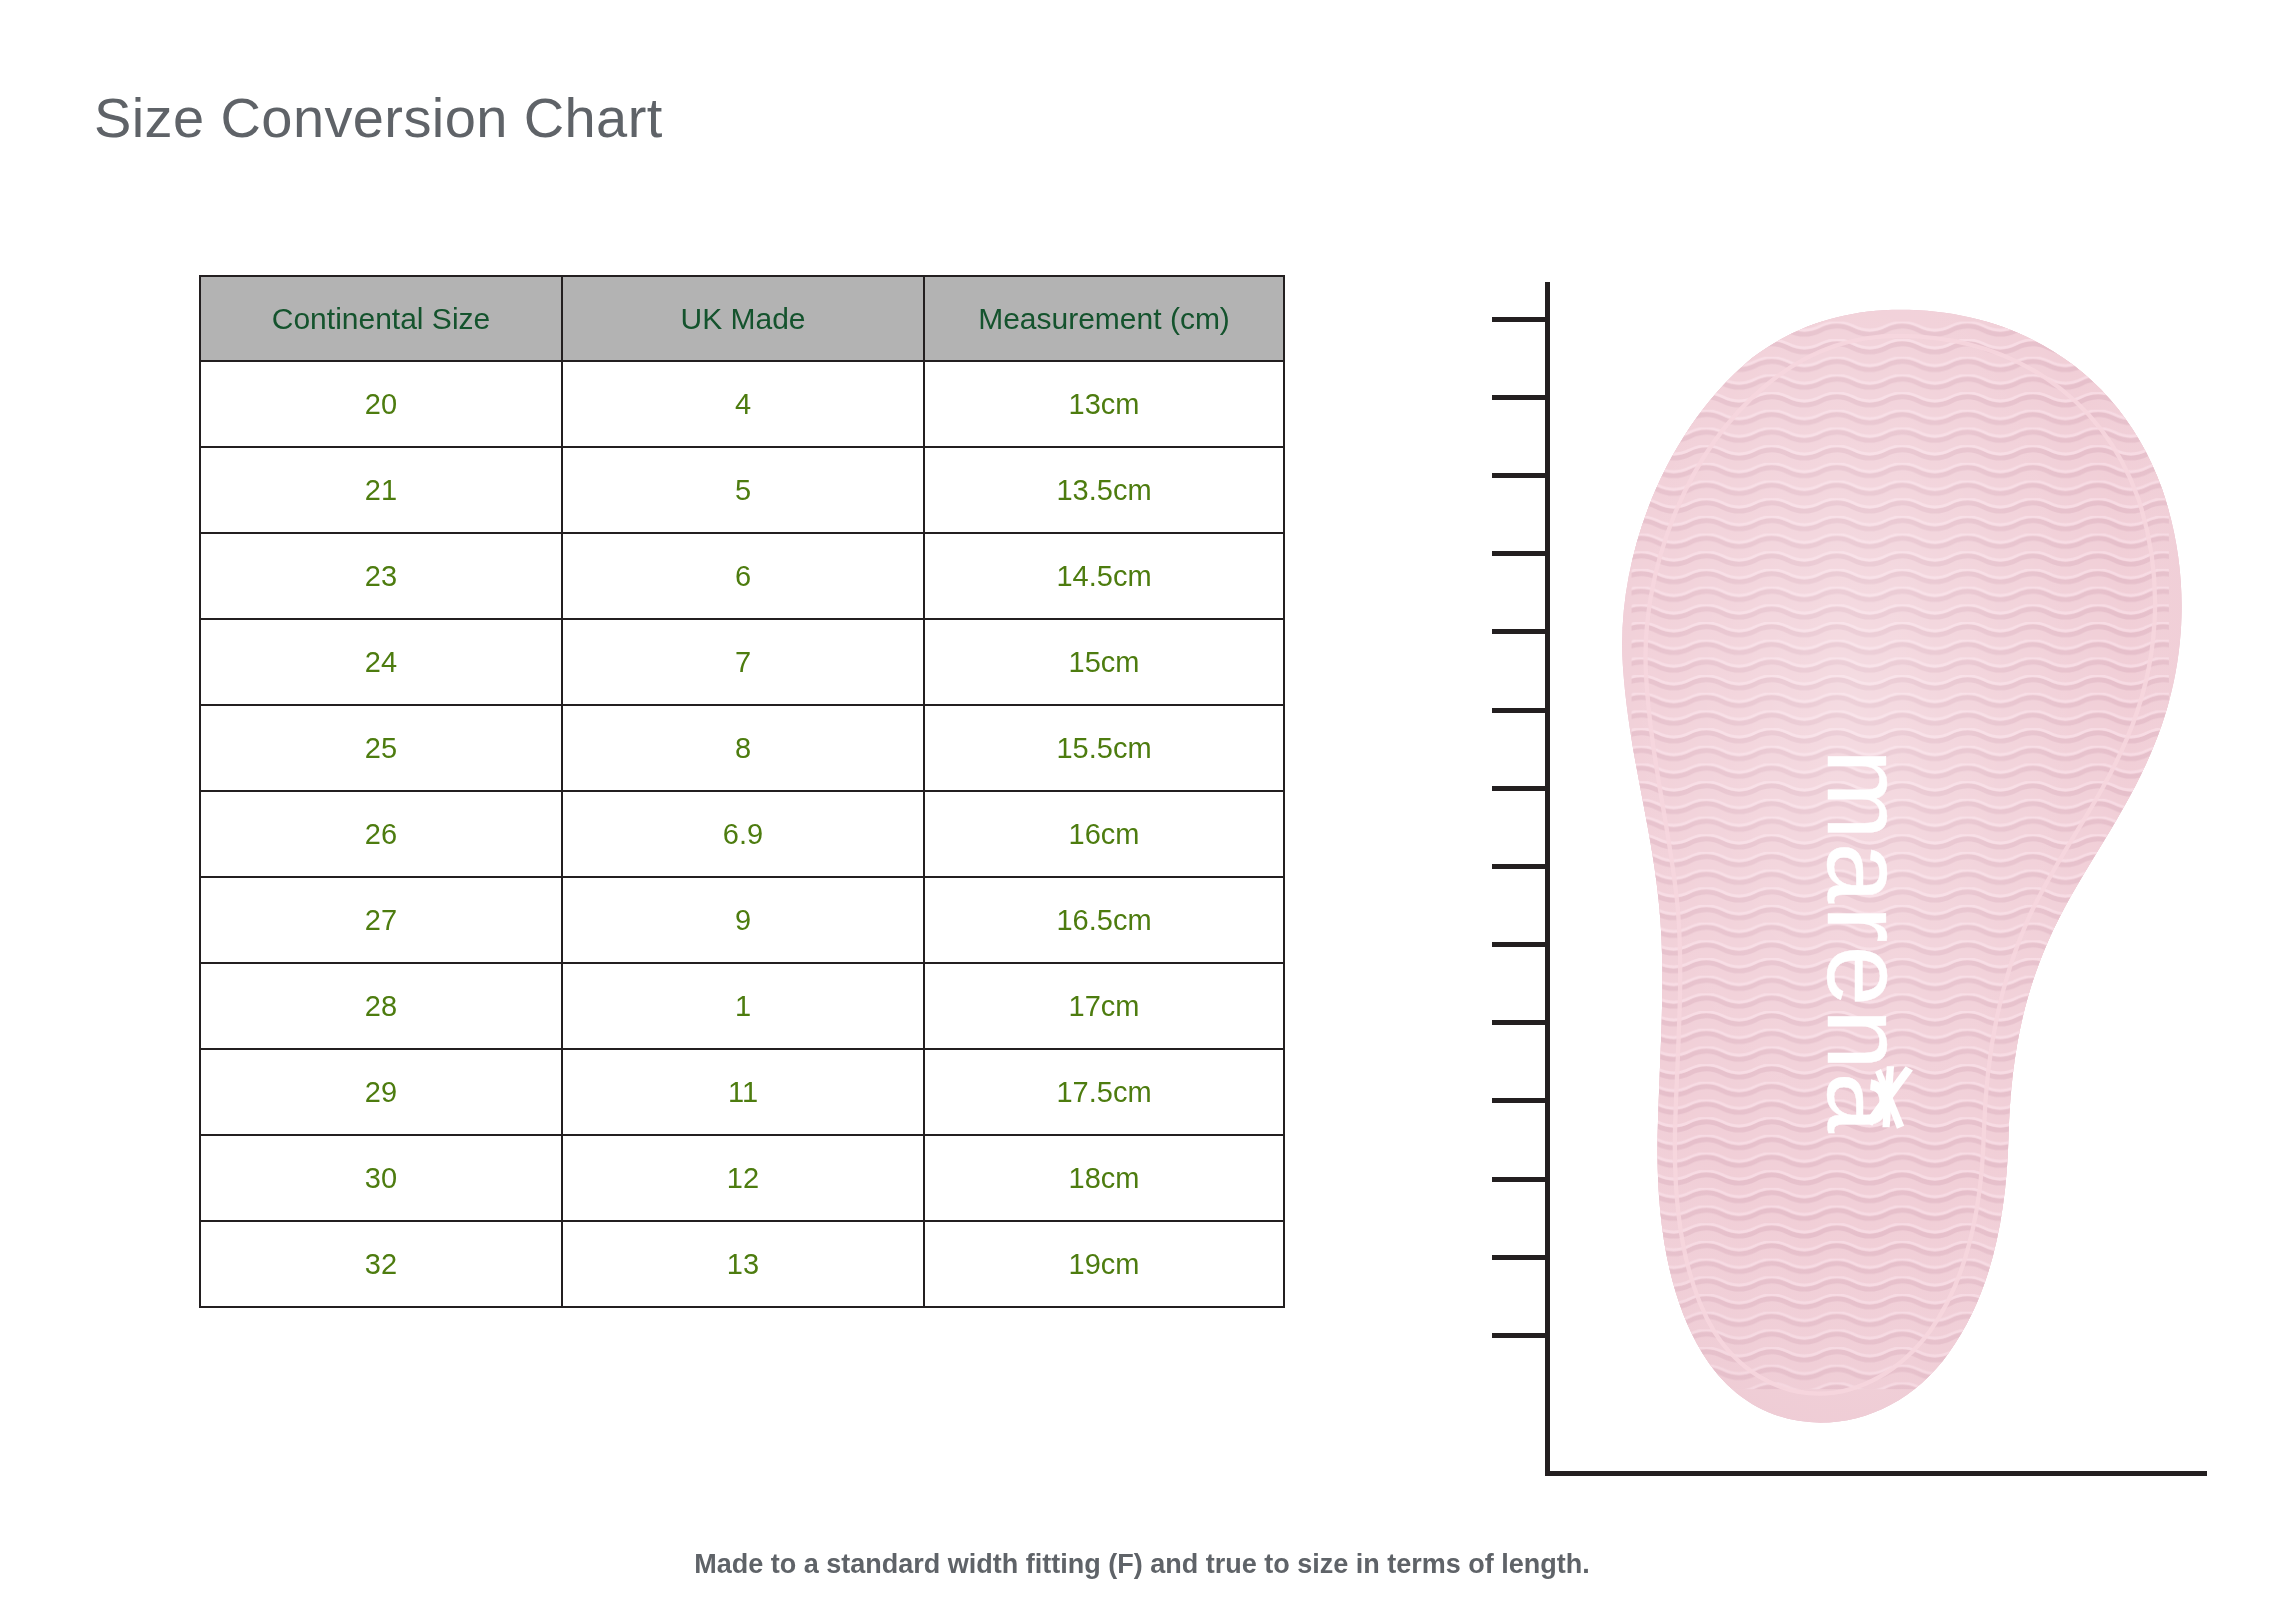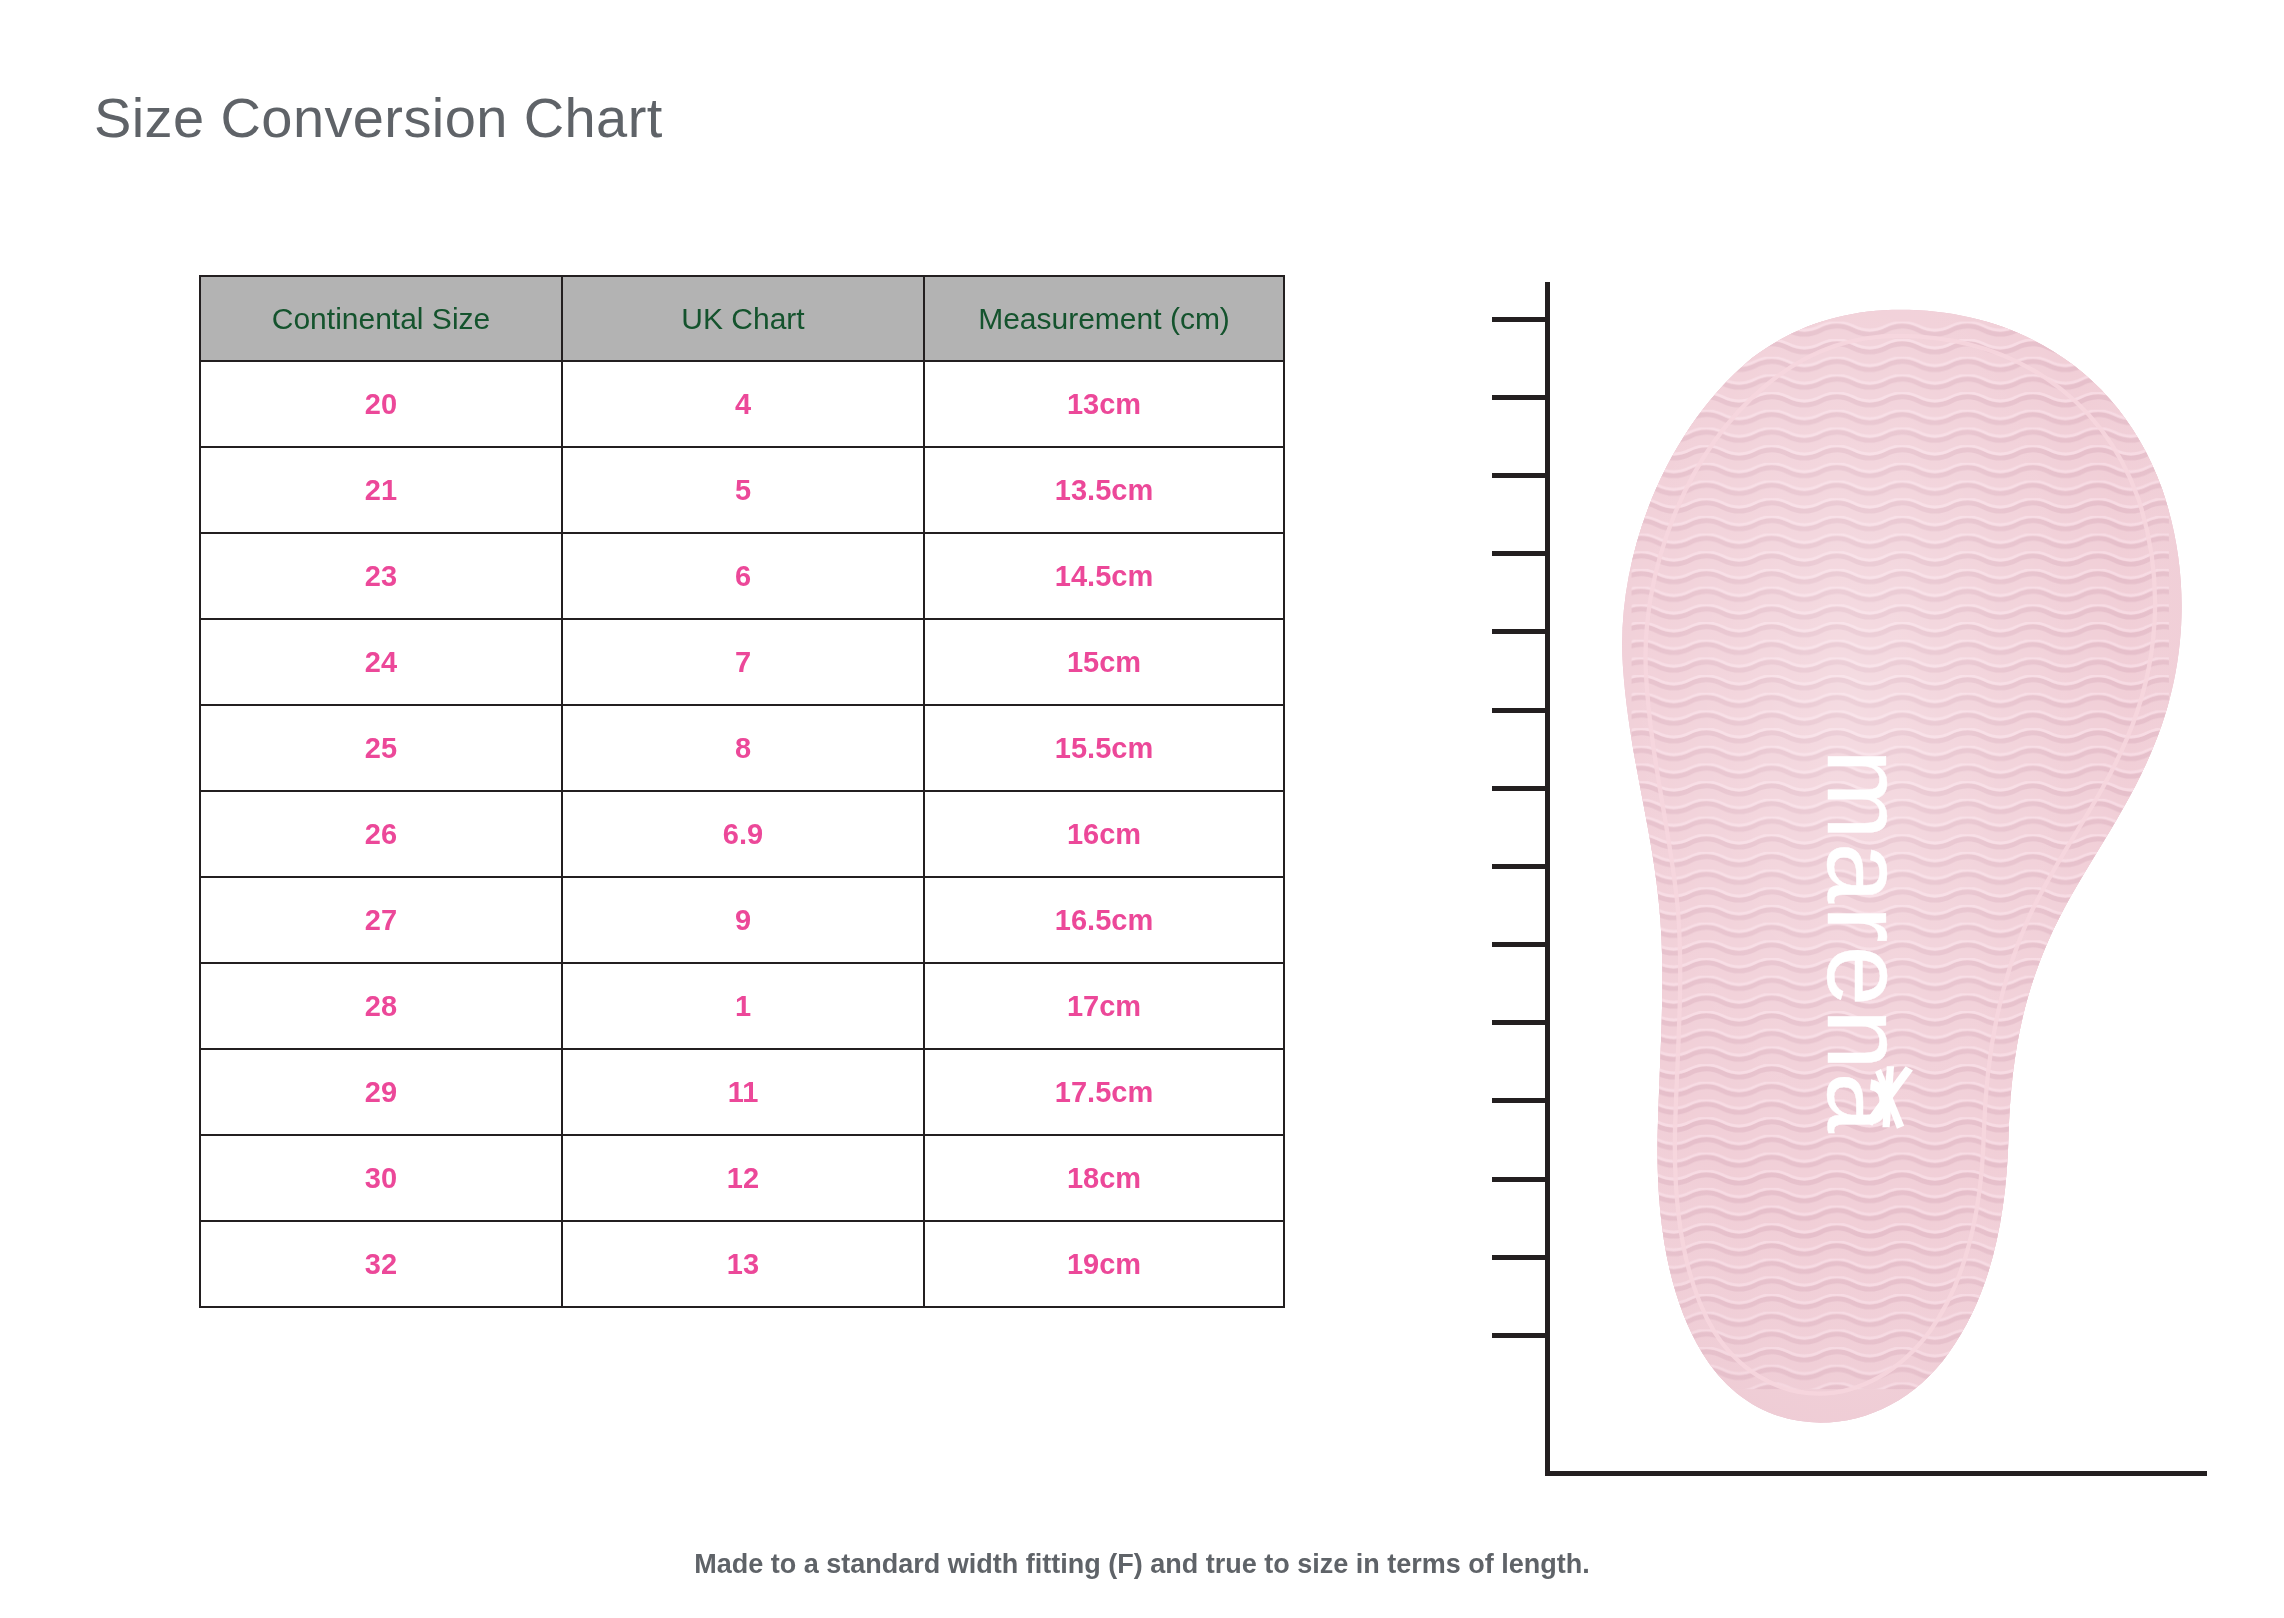--- a/index.html
+++ b/index.html
@@ -43,22 +43,22 @@
   #size-table col.c1 { width: 362px; }
   #size-table col.c2 { width: 362px; }
   #size-table col.c3 { width: 360px; }
 
   #size-table th,
   #size-table td {
     border: 2.9px solid #231f20;
     text-align: center;
     vertical-align: middle;
     font-size: 29px;
-    color: #ec4899;
-    font-weight: 700;
+    color: #4d7c0f;
+    font-weight: 400;
     padding: 0;
   }
   #size-table thead th {
     height: 85px;
     background: #b3b3b3;
     font-weight: 400;
     font-size: 30px;
     color: #14532d;
   }
   #size-table tbody td {
@@ -159,21 +159,21 @@
 
   <table id="size-table">
     <colgroup>
       <col class="c1">
         <col class="c2">
         <col class="c3">
     </colgroup>
     <thead>
       <tr>
         <th>Continental Size</th>
-        <th>UK Chart</th>
+        <th>UK Made</th>
         <th>Measurement (cm)</th>
       </tr>
     </thead>
     <tbody id="size-table-body">
         <tr>
           <td>20</td>
           <td>4</td>
           <td>13cm</td>
         </tr>
         <tr>

